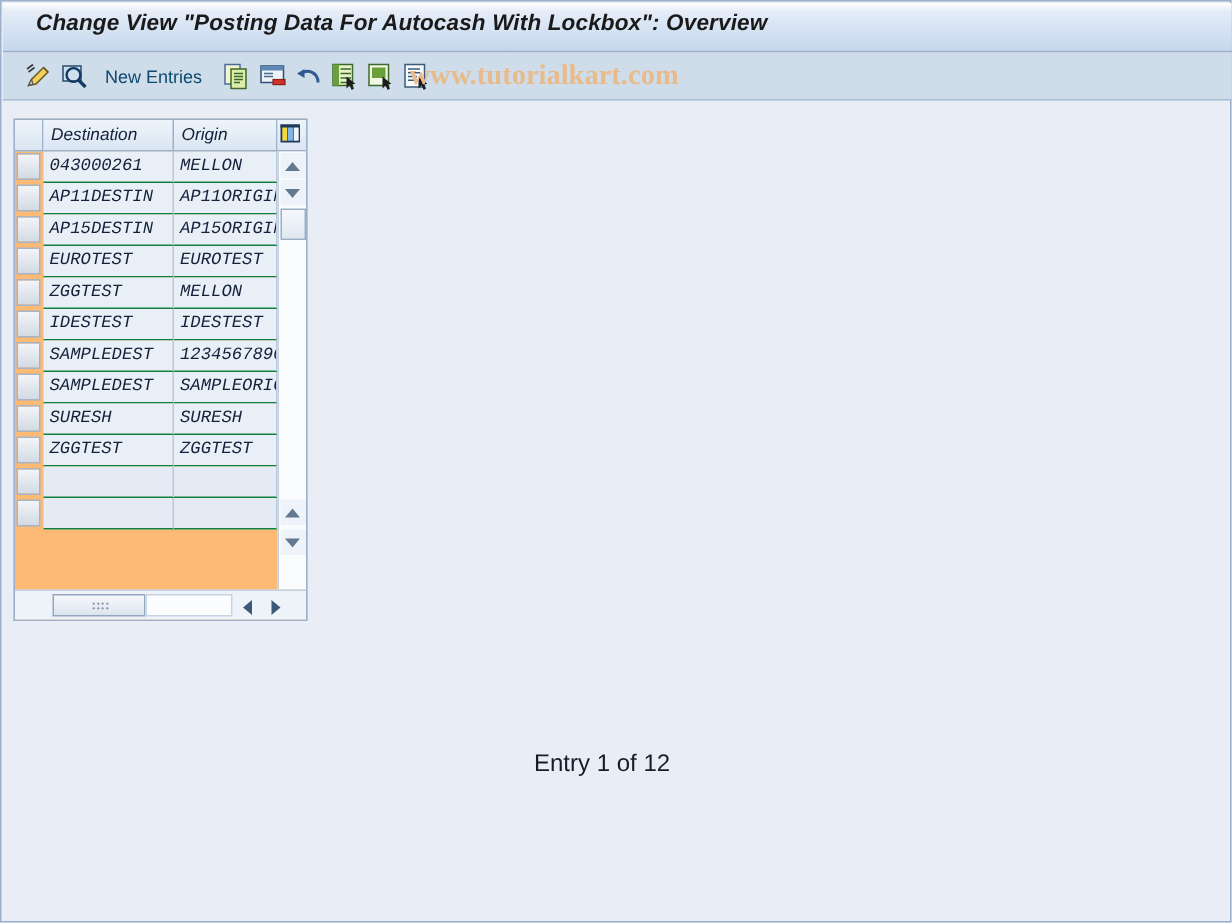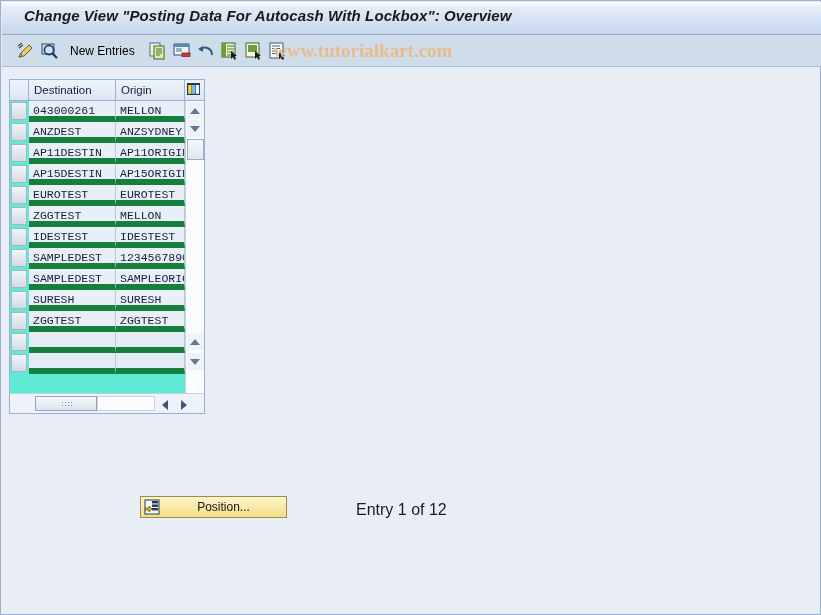--- a/index.html
+++ b/index.html
@@ -67,21 +67,21 @@
     top: 7px;
     width: 18px;
     height: 18px;
     cursor: pointer;
   }
   #tb-new-entries {
     position: absolute;
     left: 68px;
     top: 9px;
     font-size: 12px;
-    color: #000000;
+    color: #0c4a6e;
     white-space: nowrap;
     cursor: pointer;
   }
   #watermark {
     position: absolute;
     left: 272px;
     top: 39px;
     font-family: "Liberation Serif", serif;
     font-size: 19px;
     font-weight: bold;
@@ -91,23 +91,24 @@
     z-index: 5;
   }
 
   
   #table-control {
     position: absolute;
     left: 8px;
     top: 78px;
     width: 196px;
     height: 335px;
-    background: #5eead4;
+    background: #fdba74;
     border: 1px solid #9cb2cc;
     box-sizing: border-box;
+    font-style: italic;
   }
 
   
   #table-header {
     position: absolute;
     left: 0; top: 0;
     width: 194px;
     height: 21px;
     background: #dbe6f2;
     box-sizing: border-box;
@@ -167,21 +168,21 @@
     position: absolute;
     top: 0;
     height: 21px;
     line-height: 20px;
     font-family: "Liberation Mono", monospace;
     font-size: 11.5px;
     color: #14213a;
     padding-left: 4px;
     box-sizing: border-box;
     border-right: 1px solid #b9c8da;
-    border-bottom: 6px solid #15803d;
+    border-bottom: 1px solid #15803d;
     background: #e8eff7;
     white-space: nowrap;
     overflow: hidden;
     cursor: text;
   }
   .cell-dest { left: 19px; width: 87px; }
   .cell-org  { left: 106px; width: 69px; border-right: 1px solid #b9c8da; }
   .trow.empty .cell { background: #e4ebf4; }
 
   
@@ -431,25 +432,20 @@
     </div>
 
     <div id="table-body">
         <div class="trow">
           <div class="rowsel"></div>
           <div class="cell cell-dest">043000261</div>
           <div class="cell cell-org">MELLON</div>
         </div>
         <div class="trow">
           <div class="rowsel"></div>
-          <div class="cell cell-dest">ANZDEST</div>
-          <div class="cell cell-org">ANZSYDNEY</div>
-        </div>
-        <div class="trow">
-          <div class="rowsel"></div>
           <div class="cell cell-dest">AP11DESTIN</div>
           <div class="cell cell-org">AP11ORIGIN</div>
         </div>
         <div class="trow">
           <div class="rowsel"></div>
           <div class="cell cell-dest">AP15DESTIN</div>
           <div class="cell cell-org">AP15ORIGIN</div>
         </div>
         <div class="trow">
           <div class="rowsel"></div>
@@ -521,28 +517,16 @@
       <div id="htrack"></div>
       <div id="hbtn-left">
           <span class="arrow-left"></span>
         </div>
       <div id="hbtn-right">
           <span class="arrow-right"></span>
         </div>
     </div>
   </div>
 
-  <div id="position-button">
-    <span id="position-icon">
-      <svg width="16" height="16" viewBox="0 0 16 16">
-        <rect x="1" y="1" width="14" height="14" fill="#f2f6fa" stroke="#24384f" stroke-width="1"></rect>
-        <rect x="8" y="2" width="6" height="2.4" fill="#24384f"></rect>
-        <rect x="8" y="5.5" width="6" height="2.4" fill="#24384f"></rect>
-        <rect x="8" y="9" width="6" height="2.4" fill="#24384f"></rect>
-        <path d="M1 9 L5 9 L5 7 L8 10 L5 13 L5 11 L1 11 Z" fill="#f0b418" stroke="#6b5210" stroke-width="0.7"></path>
-      </svg>
-    </span>
-    <span id="position-label">Position...</span>
-  </div>
 
   <div id="entry-count">Entry 1 of 12</div>
 
 </div>
 
 </body></html>

